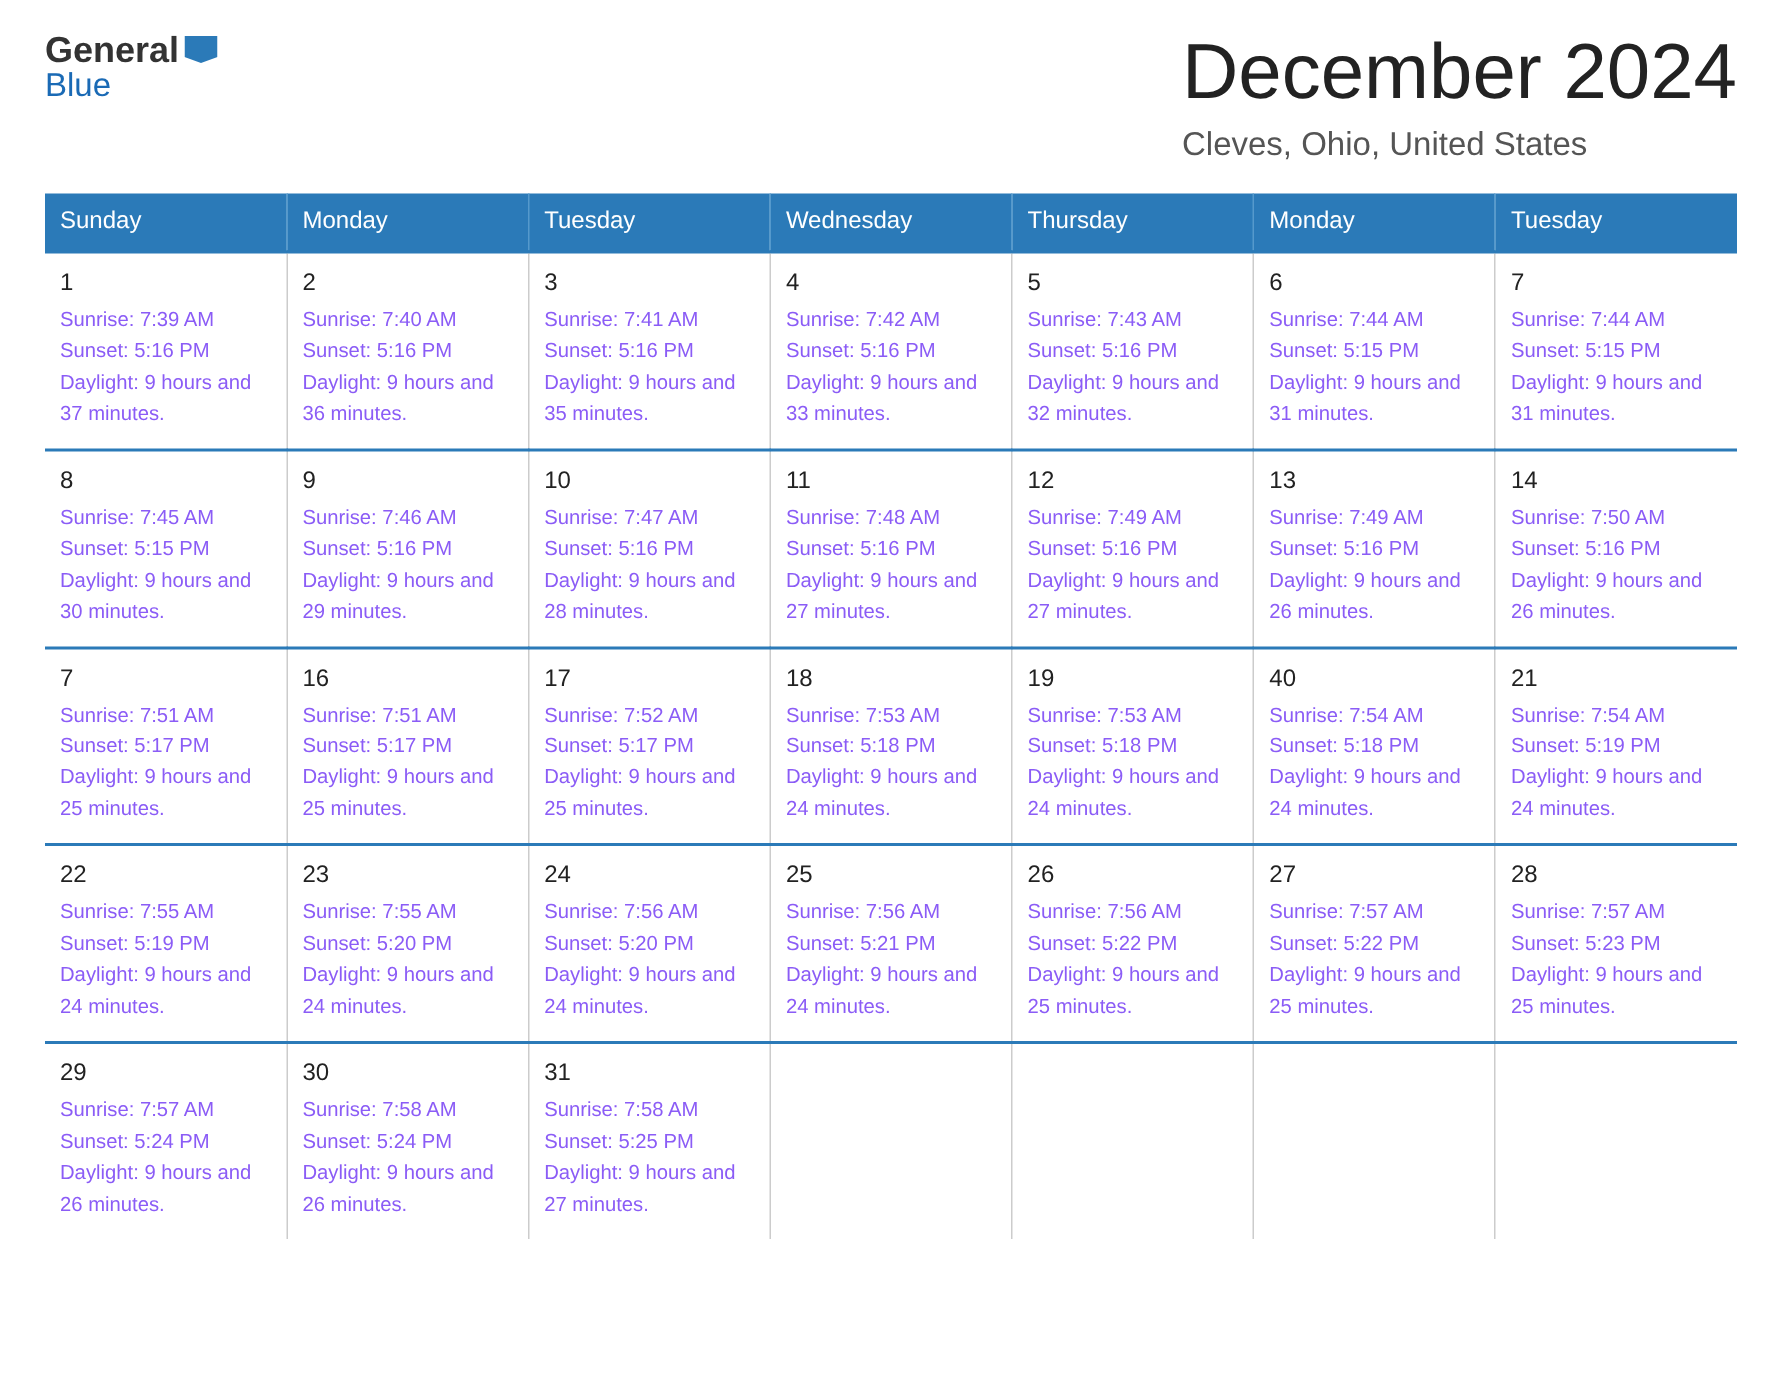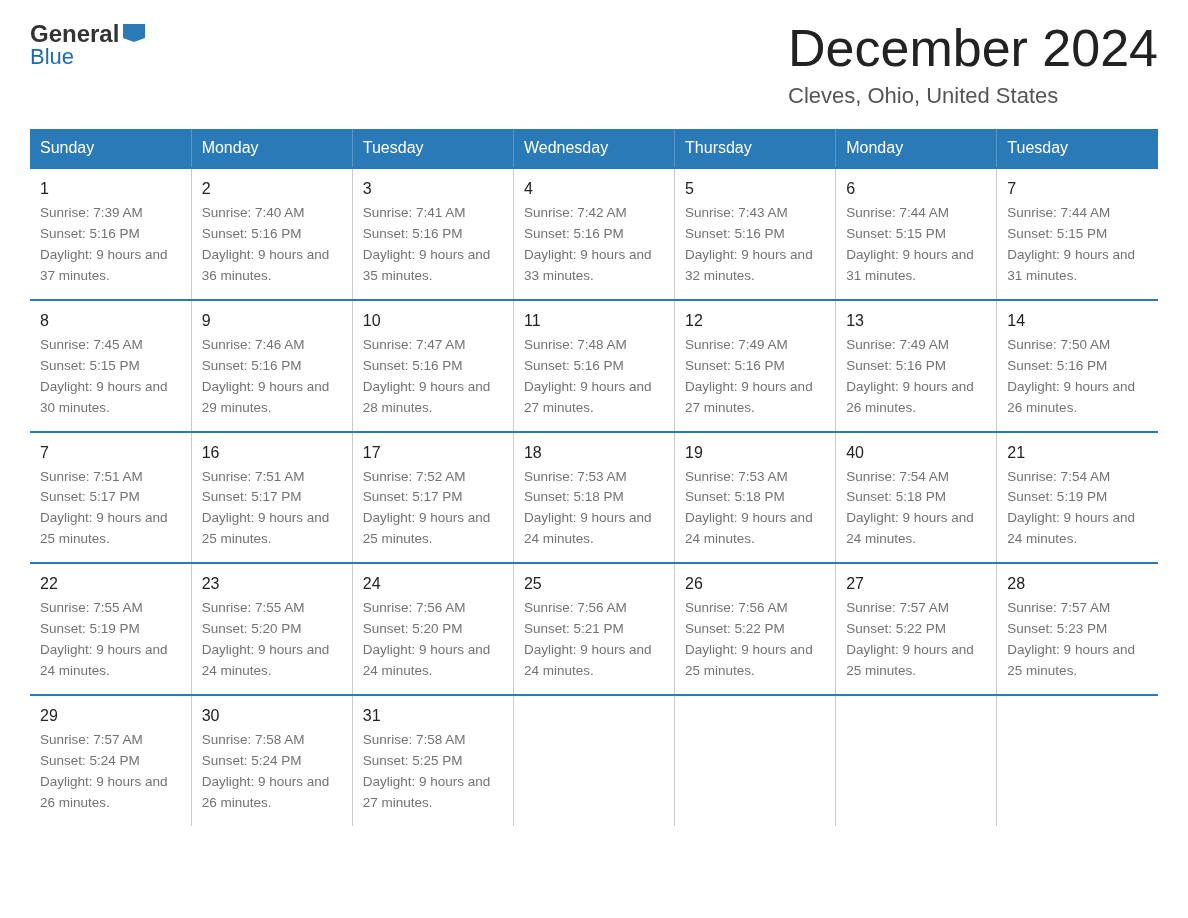--- a/index.html
+++ b/index.html
@@ -80,21 +80,21 @@
       border-right: none;
     }
     .day-num {
       font-size: 16px;
       font-weight: normal;
       display: block;
       margin-bottom: 2px;
     }
     .day-info {
       font-size: 13.5px;
-      color: #737373;
+      color: #8b5cf6;
       line-height: 1.55;
     }
     tbody tr:nth-child(odd) td {
       background: #fff;
     }
     tbody tr:nth-child(even) td {
       background: #fff;
     }
   </style>
 </head>

